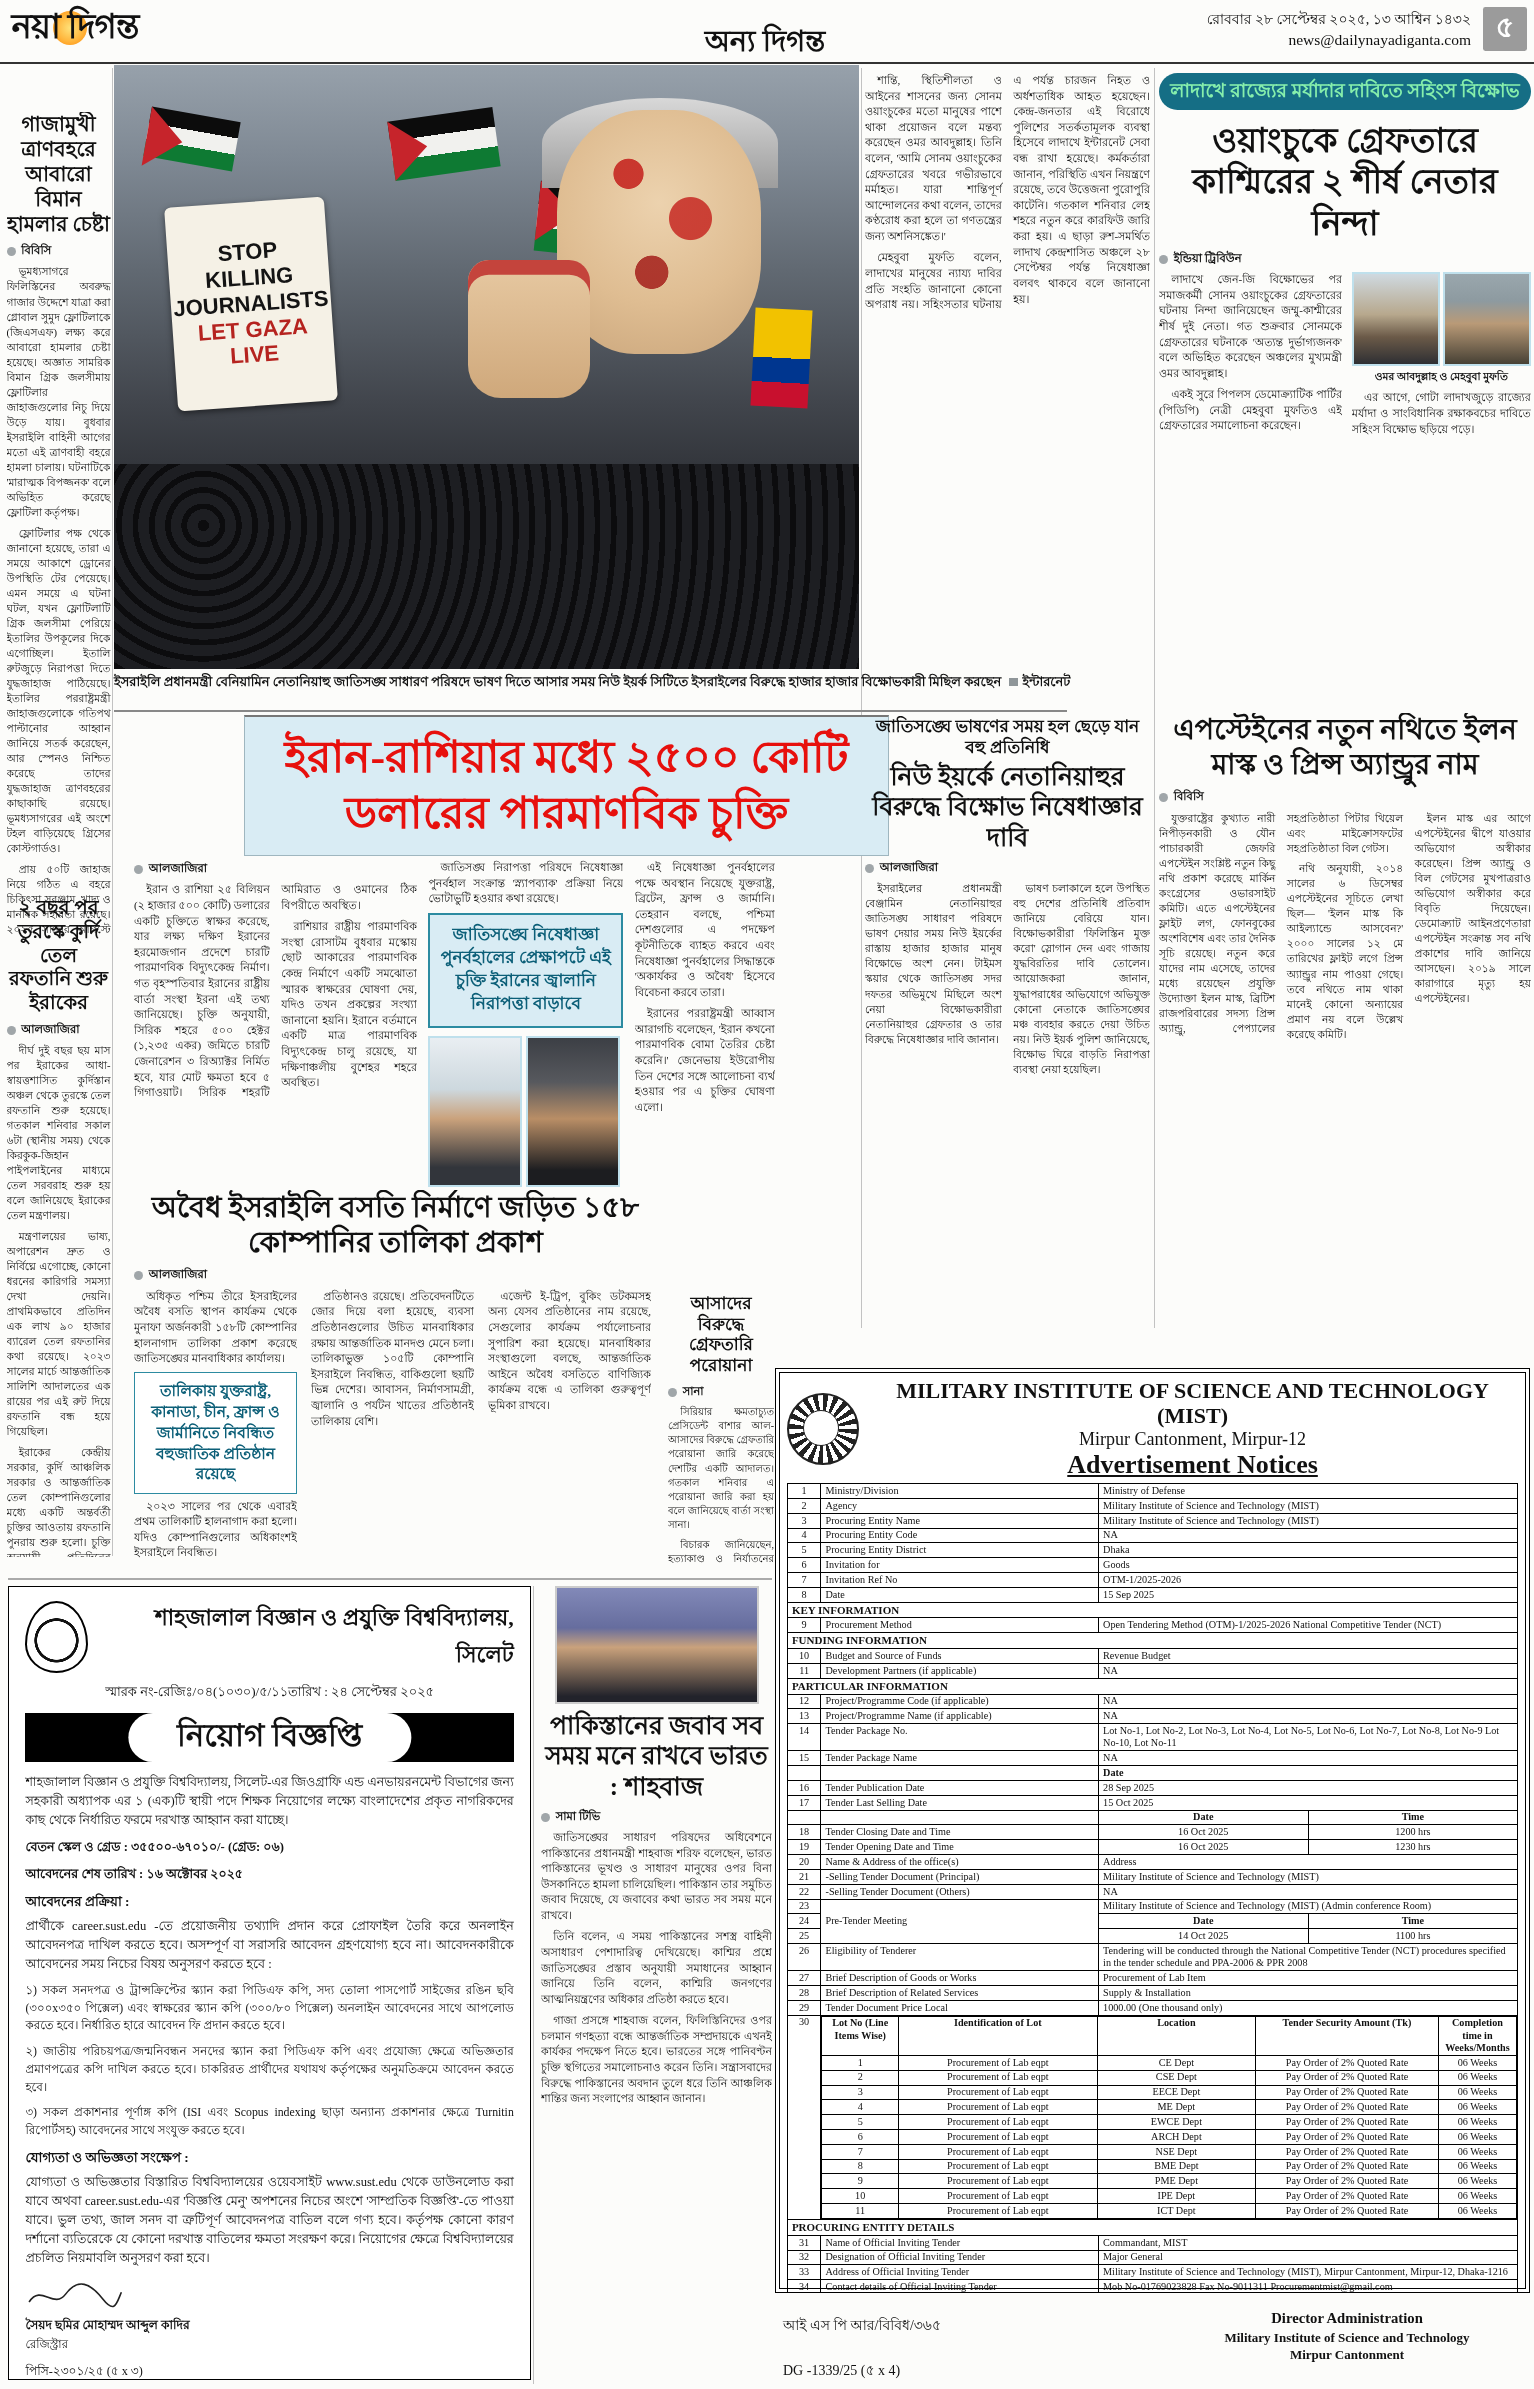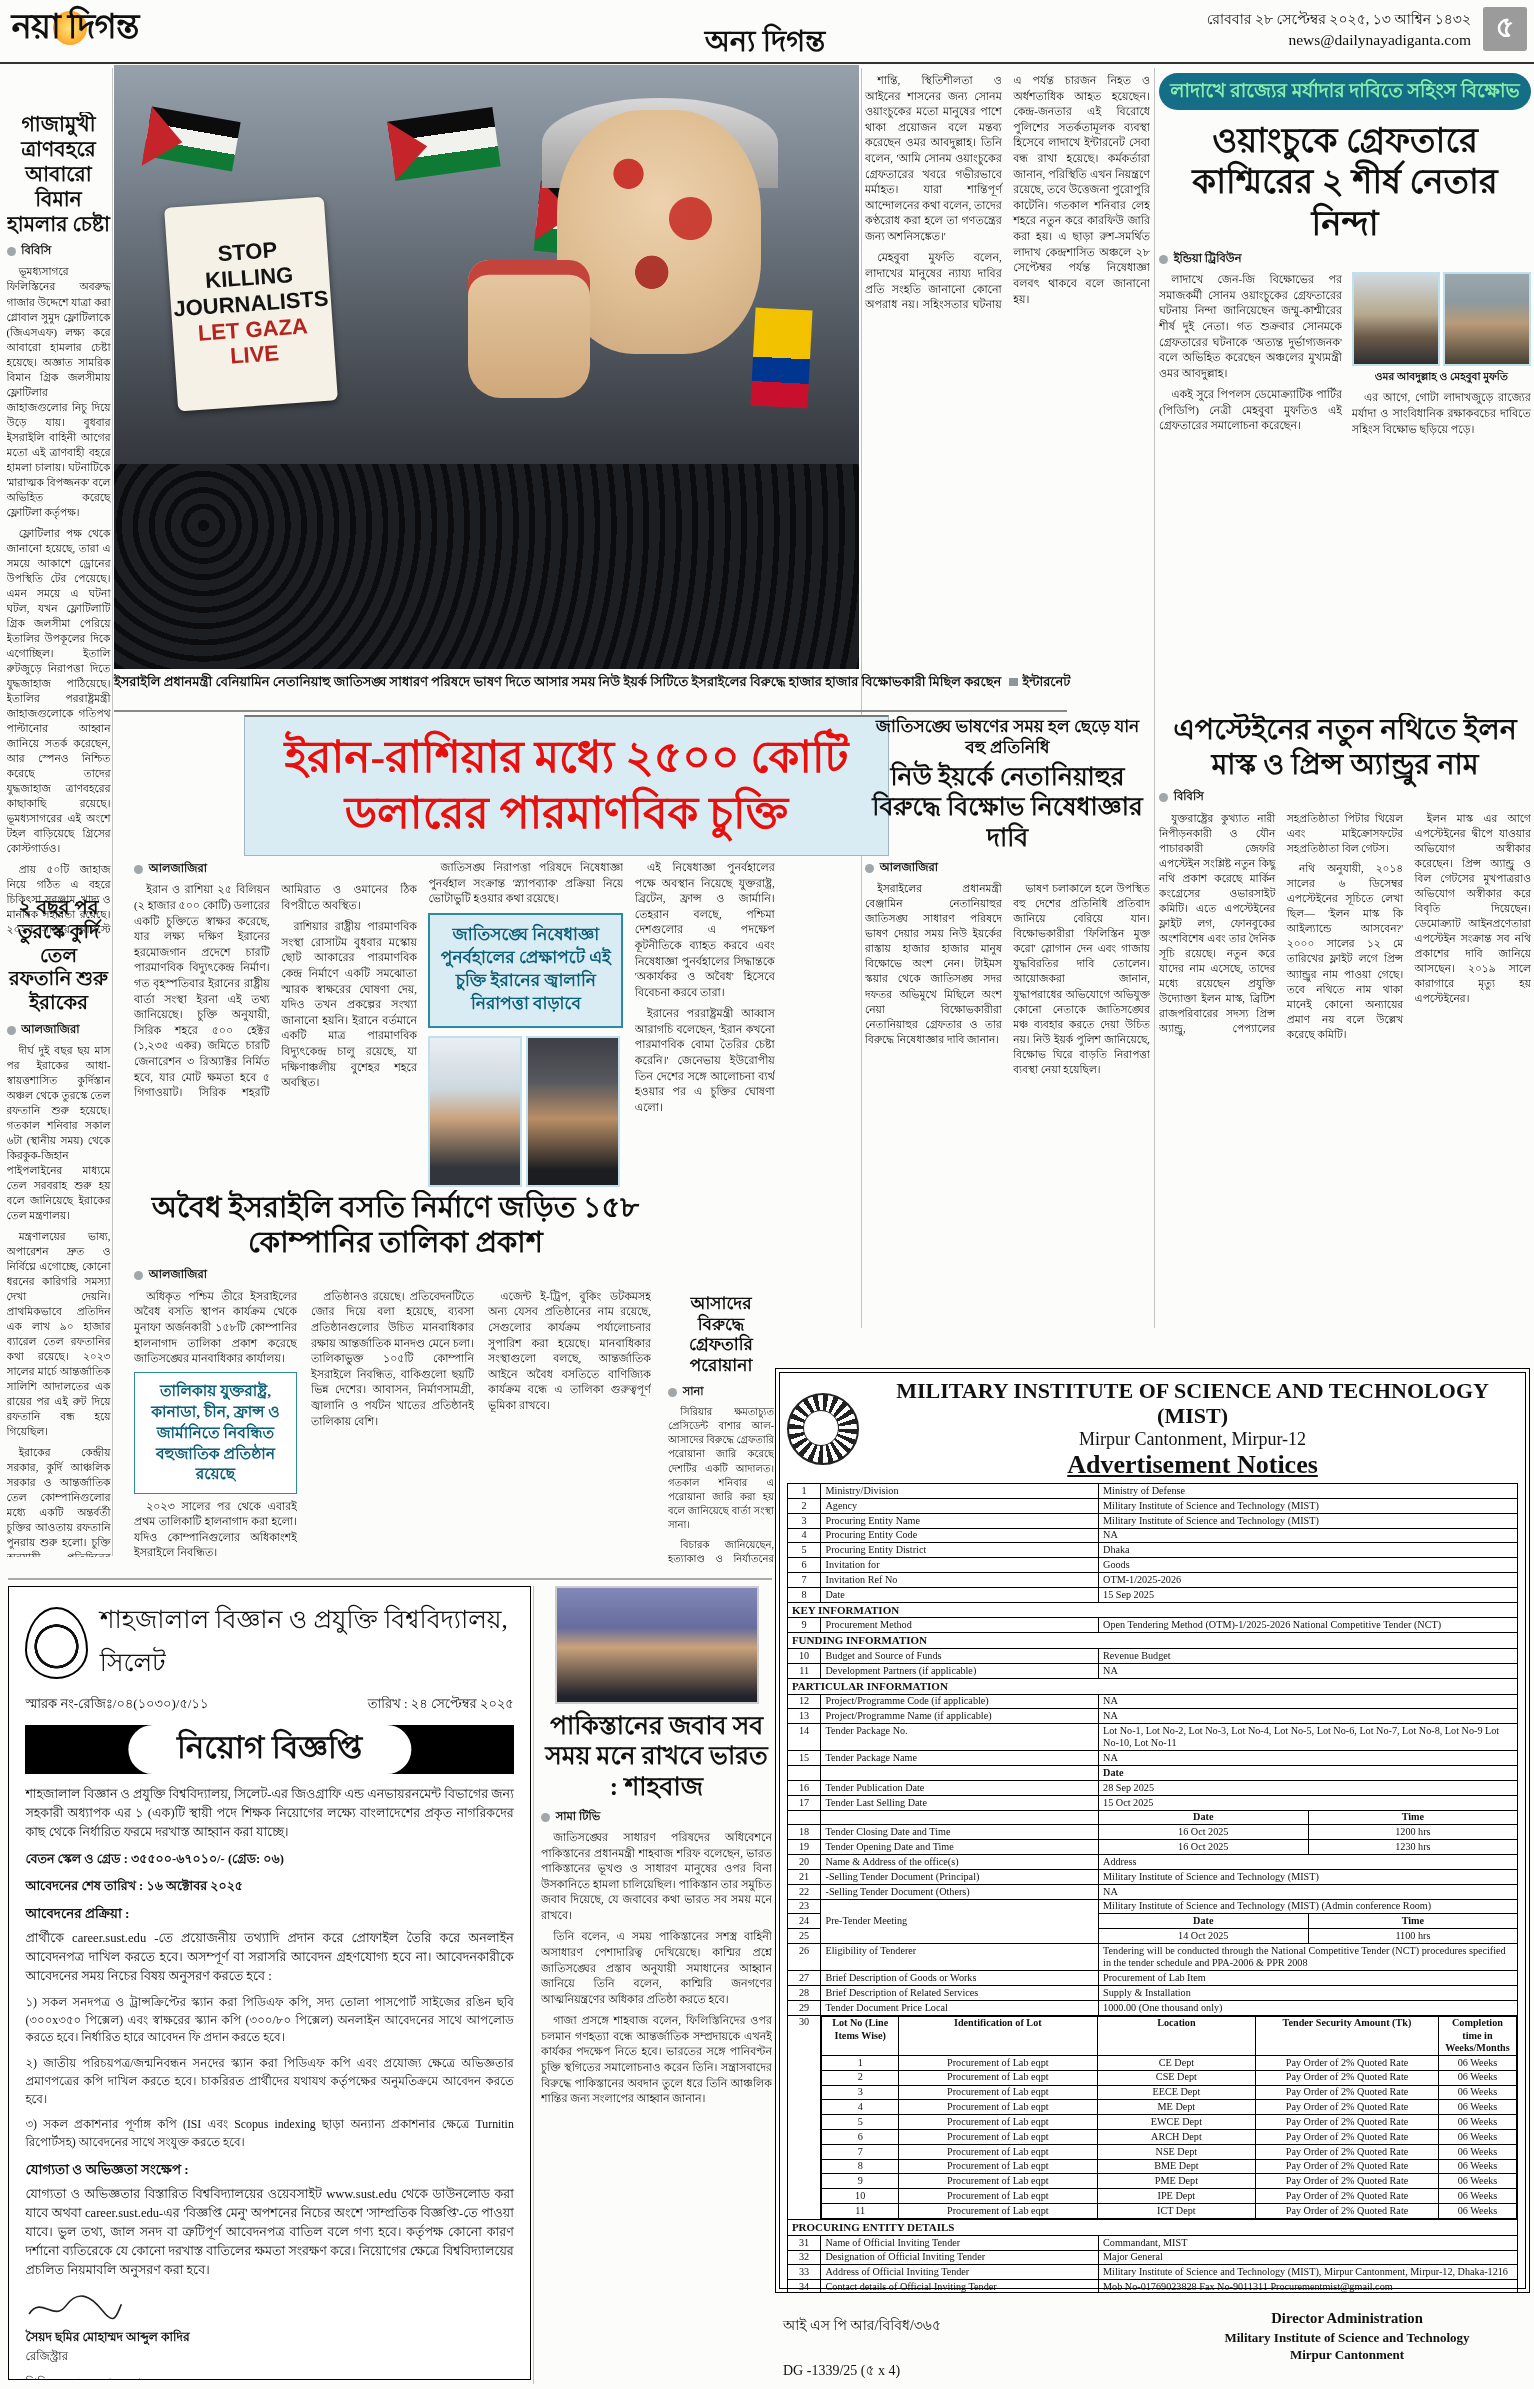--- a/index.html
+++ b/index.html
@@ -74,24 +74,24 @@
   .portrait{border:2.4px solid #bfe0ec;}
   .p-putin{background:linear-gradient(180deg,#e9eef2 0%,#cdd8de 35%,#caa27c 55%,#32353b 88%);}
   .p-pezesh{background:linear-gradient(180deg,#3c3f45 0%,#57595e 30%,#b98e66 55%,#1c1d20 90%);}
   .p-omar{background:linear-gradient(180deg,#cfd9e0 0%,#b7a88d 45%,#6b5a48 70%,#2e2f33 100%);}
   .p-mufti{background:linear-gradient(180deg,#9aa7ad 0%,#8d9aa0 30%,#b99a77 55%,#474135 100%);}
   .p-shahbaz{background:linear-gradient(180deg,#8289b8 0%,#666d9e 35%,#caa27c 52%,#22232b 95%);}
   .mini-caption{font-size:10.6px;font-weight:700;text-align:center;margin-top:2.4px;}
 
   
   .sust{border:1.6px solid #000;background:#fff;padding:13px 16.3px;box-sizing:border-box;}
-  .sust-org{font-size:25px;font-weight:400;text-align:left;flex:1;}
+  .sust-org{font-size:22px;font-weight:700;text-align:right;flex:1;}
   .sust-logo{width:59px;height:68px;border:2.4px solid #000;border-radius:50% 50% 50% 50%/60% 60% 40% 40%;
              background:radial-gradient(circle at 50% 55%,#fff 0 40%,#111 41% 46%,#fff 47%);flex:0 0 auto;}
-  .sust-meta{display:flex;justify-content:space-between;font-size:13px;margin:8.1px 0 9.8px;}
+  .sust-meta{display:flex;justify-content:center;font-size:13px;margin:8.1px 0 9.8px;}
   .sust-banner{position:relative;height:49px;background:#000;margin:4.9px 0 11.4px;}
   .sust-banner .pill{position:absolute;left:50%;top:0;transform:translateX(-50%);height:100%;width:58%;
         background:#fff;border-radius:28px;display:flex;align-items:center;justify-content:center;}
   .sust-banner .pill span{font-size:31px;font-weight:900;}
   .sust p{font-size:12.6px;line-height:1.5;text-align:justify;margin:0 0 8.1px;}
   .sust .bold-line{font-weight:800;}
   .sust .sec-head{font-weight:800;font-size:13.4px;margin:6.5px 0 3.3px;}
   .sust-item{font-size:11.8px !important;}
   .sig-scrawl{width:98px;height:33px;}
   .sig-name{font-weight:800;font-size:12.2px;}

